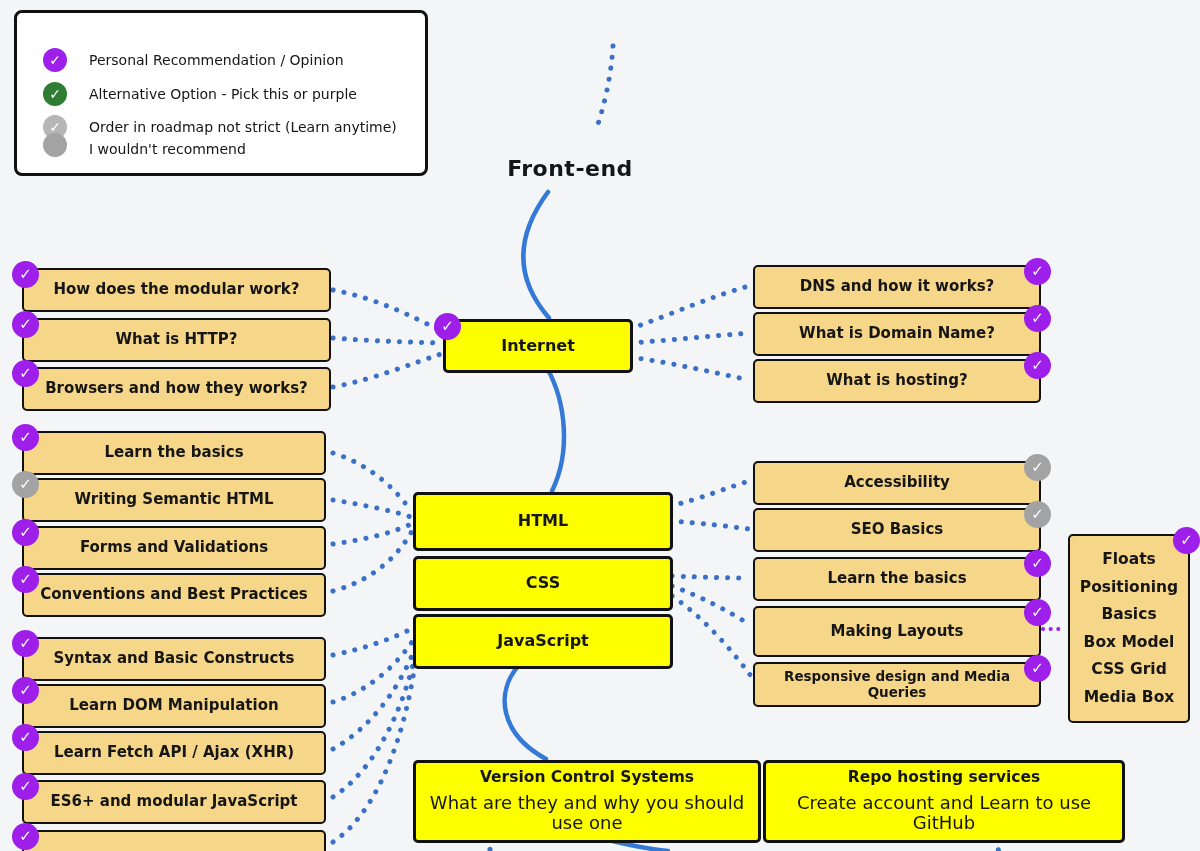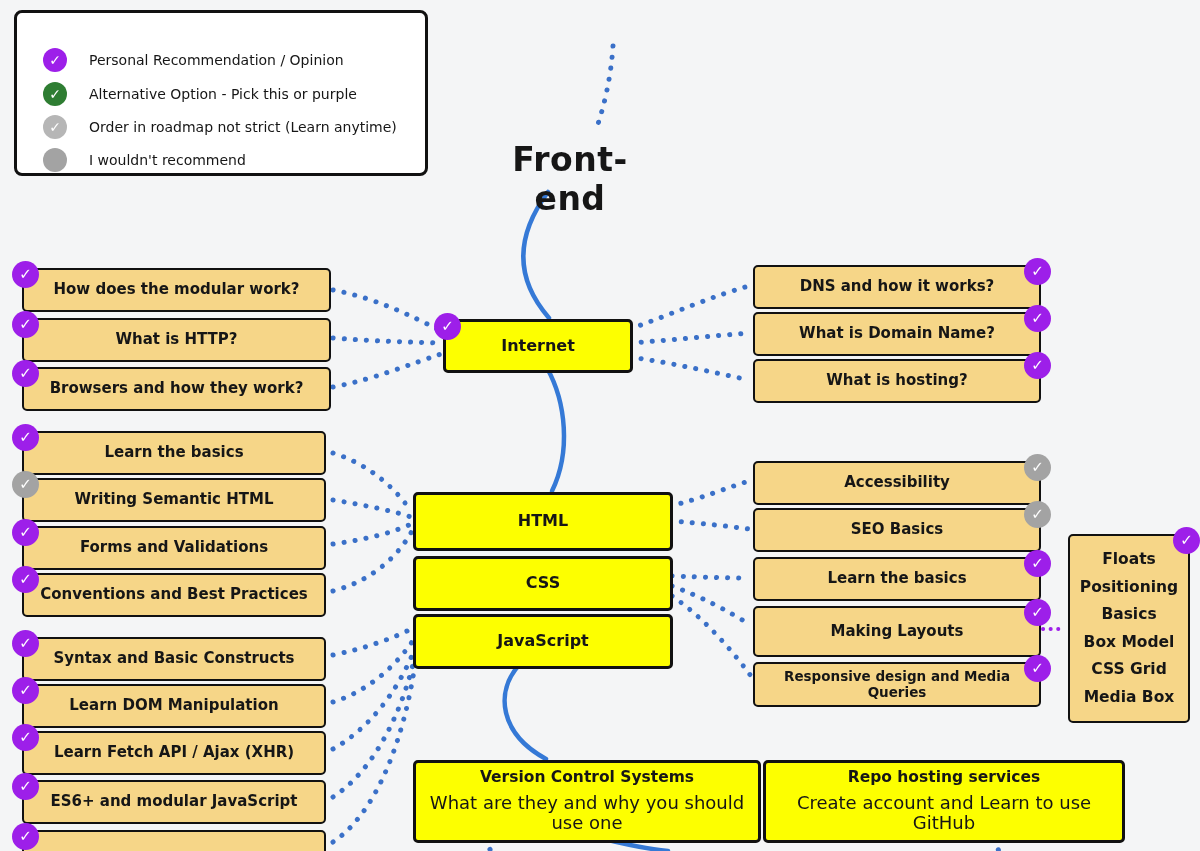--- a/index.html
+++ b/index.html
@@ -11,22 +11,22 @@
   .canvas{
     position:relative; width:1200px; height:851px; overflow:hidden;
     background:var(--bg); font-family:"DejaVu Sans",sans-serif; color:var(--ink);
   }
   .wires{position:absolute; left:0; top:0; width:1200px; height:851px;}
   .dot-line{fill:none; stroke:var(--blue); stroke-width:5; stroke-linecap:round; stroke-dasharray:0.1 11;}
   .dot-line.sparse{stroke-dasharray:0.1 15;}
   .dot-line-purple{fill:none; stroke:var(--purple); stroke-width:4; stroke-linecap:round; stroke-dasharray:0.1 7.5;}
   .solid-line{fill:none; stroke:var(--bluesolid); stroke-width:4.5; stroke-linecap:round;}
   .page-title{
-    position:absolute; left:480px; top:140px; width:180px; text-align:center;
-    font-size:33px; font-weight:700; letter-spacing:0.5px;
+    position:absolute; left:480px; top:156px; width:180px; text-align:center;
+    font-size:22px; font-weight:700; letter-spacing:0.5px;
   }
   .legend{
     position:absolute; left:14px; top:10px; width:408px; height:160px;
     background:#ffffff; border:3px solid #111; border-radius:8px;
   }
   .legend-row{position:absolute; left:26px; display:flex; align-items:center; gap:22px; height:26px;}
   .legend-row .txt{font-size:14px; font-weight:400;}
   .chip{width:24px; height:24px; border-radius:50%; color:#fff; font-size:14px; font-weight:700;
         display:flex; align-items:center; justify-content:center; flex:0 0 auto;}
   .node{
@@ -107,21 +107,21 @@
       <span class="txt">Personal Recommendation / Opinion</span>
     </div>
     <div class="legend-row" style="top:68px;">
       <span class="chip bg-green">✓</span>
       <span class="txt">Alternative Option - Pick this or purple</span>
     </div>
     <div class="legend-row" style="top:101px;">
       <span class="chip bg-graylight">✓</span>
       <span class="txt">Order in roadmap not strict (Learn anytime)</span>
     </div>
-    <div class="legend-row" style="top:134px;">
+    <div class="legend-row" style="top:118px;align-items:flex-end;">
       <span class="chip bg-gray"></span>
       <span class="txt">I wouldn't recommend</span>
     </div>
   </div>
 
   <div class="page-title">Front-end</div>
 
   <div class="node yellow" style="left:443px; top:319px; width:184px; height:48px;">
     <span class="badge bg-purple tl">✓</span>
     <span>Internet</span>
@@ -147,21 +147,21 @@
   <div class="node tan" style="left:22px; top:268px; width:305px; height:40px;">
     <span class="badge bg-purple tl">✓</span>
     <span>How does the modular work?</span>
   </div>
   <div class="node tan" style="left:22px; top:318px; width:305px; height:40px;">
     <span class="badge bg-purple tl">✓</span>
     <span>What is HTTP?</span>
   </div>
   <div class="node tan" style="left:22px; top:367px; width:305px; height:40px;">
     <span class="badge bg-purple tl">✓</span>
-    <span>Browsers and how they work?</span>
+    <span>Browsers and how they works?</span>
   </div>
   <div class="node tan" style="left:22px; top:431px; width:300px; height:40px;">
     <span class="badge bg-purple tl">✓</span>
     <span>Learn the basics</span>
   </div>
   <div class="node tan" style="left:22px; top:478px; width:300px; height:40px;">
     <span class="badge bg-gray tl">✓</span>
     <span>Writing Semantic HTML</span>
   </div>
   <div class="node tan" style="left:22px; top:526px; width:300px; height:40px;">

